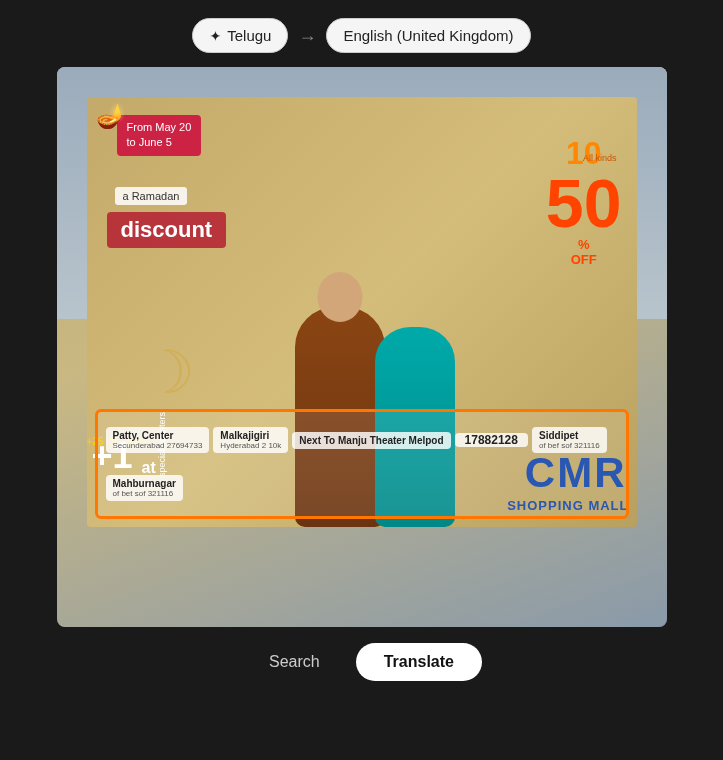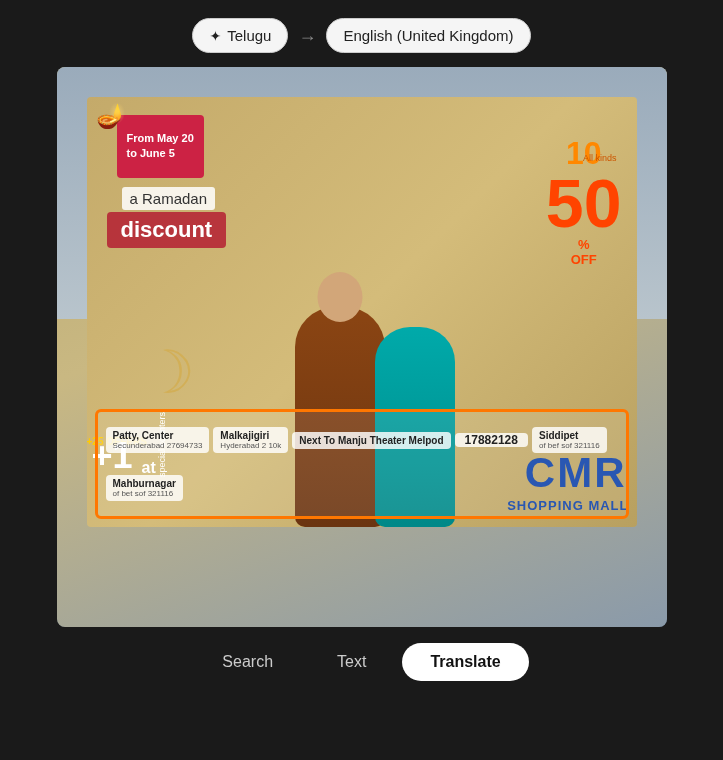--- a/index.html
+++ b/index.html
@@ -82,34 +82,34 @@
     }
 
     
     .date-tag {
       position: absolute;
       top: 18px;
       left: 30px;
       background: #cc2244;
       color: white;
       font-size: 11px;
-      font-weight: 700;
-      padding: 16px 10px;
+      font-weight: 400;
+      padding: 5px 10px;
       border-radius: 4px;
       line-height: 1.4;
     }
 
     
     .ramadan-label {
       position: absolute;
       top: 90px;
-      left: 35px;
+      left: 28px;
       background: rgba(255,255,255,0.85);
       color: #333;
-      font-size: 15px;
+      font-size: 11px;
       padding: 3px 8px;
       border-radius: 3px;
       text-align: center;
     }
 
     .discount-label {
       position: absolute;
       top: 115px;
       left: 20px;
       background: rgba(180,30,50,0.85);
@@ -419,15 +419,14 @@
           <div class="loc-title">Mahburnagar</div>
           <div class="loc-sub">of bet sof 321116</div>
         </div>
       </div>
     </div>
   </div>
 </div>
 
 <div class="bottom-nav">
   <button class="nav-btn">Search</button>
-  <button class="nav-btn">Text</button>
   <button class="nav-btn active">Translate</button>
 </div>
 
 </body></html>

